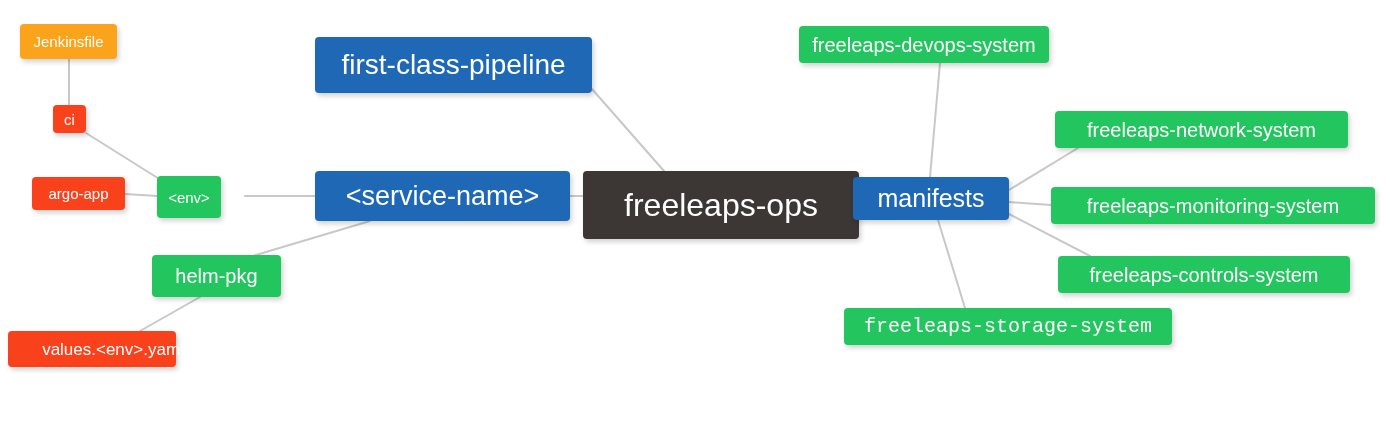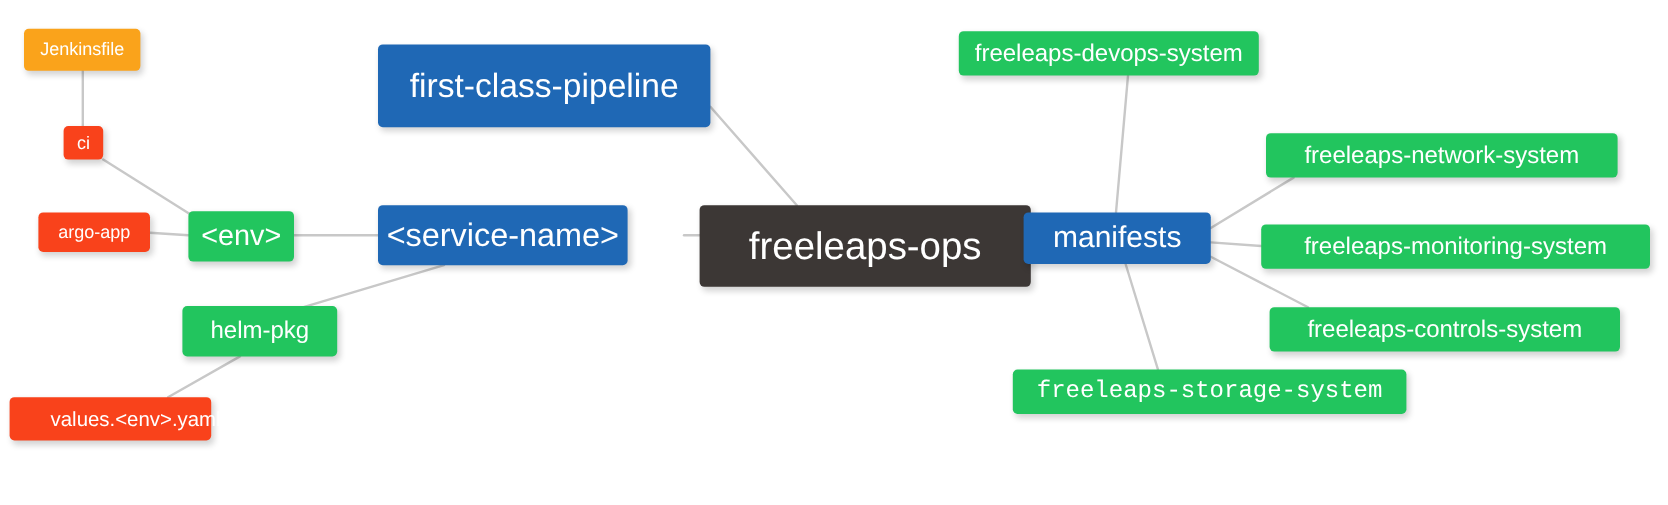--- a/index.html
+++ b/index.html
@@ -49,33 +49,33 @@
   <div id="nodes">
       <div class="node" style="left: 20px; top: 24px; width: 97px; height: 35px; background: rgb(250, 163, 27); font-size: 15px;">
         <span>Jenkinsfile</span>
       </div>
       <div class="node" style="left: 53px; top: 105px; width: 33px; height: 28px; background: rgb(249, 66, 27); font-size: 15px;">
         <span>ci</span>
       </div>
       <div class="node" style="left: 32px; top: 177px; width: 93px; height: 33px; background: rgb(249, 66, 27); font-size: 15px;">
         <span>argo-app</span>
       </div>
-      <div class="node" style="left: 157px; top: 176px; width: 88px; height: 42px; background: rgb(34, 197, 94); font-size: 24px;">
+      <div class="node" style="left: 157px; top: 176px; width: 64px; height: 42px; background: rgb(34, 197, 94); font-size: 15px;">
         <span>&lt;env&gt;</span>
       </div>
       <div class="node" style="left: 152px; top: 255px; width: 129px; height: 42px; background: rgb(34, 197, 94); font-size: 20px;">
         <span>helm-pkg</span>
       </div>
       <div class="node" style="left: 8px; top: 331px; width: 168px; height: 36px; background: rgb(249, 66, 27); font-size: 17px; padding-left: 42px;">
         <span>values.&lt;env&gt;.yaml</span>
       </div>
-      <div class="node" style="left: 315px; top: 37px; width: 277px; height: 69px; background: rgb(31, 104, 181); font-size: 28px;">
+      <div class="node" style="left: 315px; top: 37px; width: 277px; height: 56px; background: rgb(31, 104, 181); font-size: 28px;">
         <span>first-class-pipeline</span>
       </div>
-      <div class="node" style="left: 315px; top: 171px; width: 208px; height: 50px; background: rgb(31, 104, 181); font-size: 27px;">
+      <div class="node" style="left: 315px; top: 171px; width: 255px; height: 50px; background: rgb(31, 104, 181); font-size: 27px;">
         <span>&lt;service-name&gt;</span>
       </div>
       <div class="node" style="left: 583px; top: 171px; width: 276px; height: 68px; background: rgb(60, 55, 53); font-size: 32px;">
         <span>freeleaps-ops</span>
       </div>
       <div class="node" style="left: 853px; top: 177px; width: 156px; height: 43px; background: rgb(31, 104, 181); font-size: 25px;">
         <span>manifests</span>
       </div>
       <div class="node" style="left: 799px; top: 26px; width: 250px; height: 37px; background: rgb(34, 197, 94); font-size: 20px;">
         <span>freeleaps-devops-system</span>

